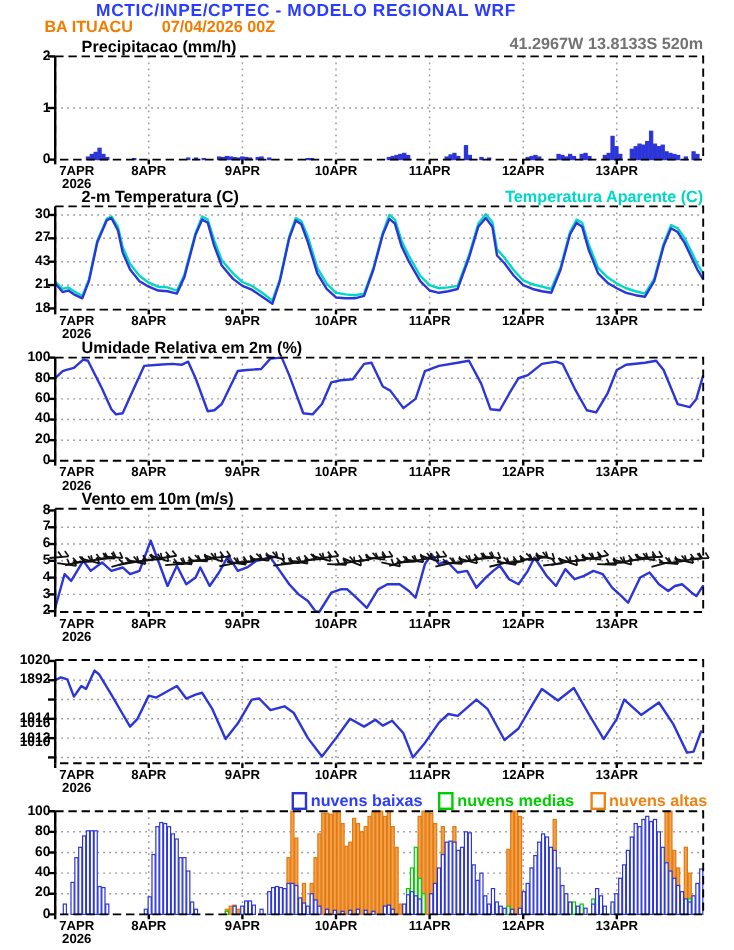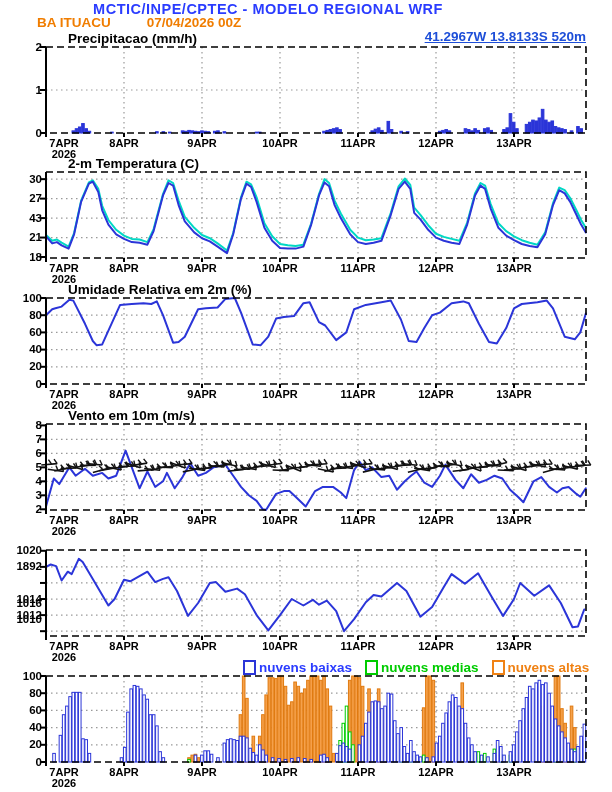--- a/index.html
+++ b/index.html
@@ -1,22 +1,22 @@
 <!DOCTYPE html>
 <html><head>
 <meta charset="utf-8">
 <style>
   html,body{margin:0;padding:0;background:#fff;}
   .page{width:612px;height:792px;position:relative;background:#ffffff;overflow:hidden;
         font-family:"Liberation Sans",sans-serif;font-weight:bold;}
-  .hdr-title{position:absolute;top:1px;left:13px;width:510px;text-align:center;
+  .hdr-title{position:absolute;top:1px;left:0;width:510px;text-align:center;
              color:#2a3cff;font-size:14.5px;letter-spacing:.5px;}
   .hdr-station{position:absolute;top:15px;left:37px;color:#f07d00;font-size:13.5px;}
-  .hdr-station .run{margin-left:36px;}
-  .hdr-coords{position:absolute;top:29px;right:26px;color:#1d4ed8;font-size:13.5px;text-decoration:underline;}
+  .hdr-station .run{margin-left:24px;}
+  .hdr-coords{position:absolute;top:29px;right:26px;color:#737373;font-size:13.5px;}
   .ptitle{position:absolute;left:68px;color:#000;font-size:13.5px;white-space:nowrap;}
   .t0{top:31px}.t1{top:156px}.t2{top:282px}.t3{top:408px}.t4{top:534px}.t5{top:660px}
   .plegend-right{position:absolute;right:26px;top:156px;color:#00d8c4;font-size:13.5px;}
   .cloud-legend{position:absolute;left:243px;top:660px;display:flex;gap:13px;font-size:13.5px;}
   .cl-item{display:flex;align-items:center;gap:3px;white-space:nowrap;}
   .cl-box{width:9px;height:11px;background:#fff;border:2px solid;display:inline-block;}
   .cl-0 .cl-box{border-color:#2b35d8}.cl-0{color:#2a3cff}
   .cl-1 .cl-box{border-color:#00cc00}.cl-1{color:#00cc00}
   .cl-2 .cl-box{border-color:#f08214}.cl-2{color:#f08214}
   #plot{position:absolute;top:0;left:0;}
@@ -819,20 +819,21 @@
       <div class="xlab" style="left: 327px; top: 766px;">11APR</div>
       <div class="xlab" style="left: 405px; top: 766px;">12APR</div>
       <div class="xlab" style="left: 483px; top: 766px;">13APR</div>
     </div>
 
   <div class="ptitle t0">Precipitacao (mm/h)</div>
   <div class="ptitle t1">2-m Temperatura (C)</div>
   <div class="ptitle t2">Umidade Relativa em 2m (%)</div>
   <div class="ptitle t3">Vento em 10m (m/s)</div>
 
+  <div class="plegend-right">Temperatura Aparente (C)</div>
 
   <div class="cloud-legend">
     <span class="cl-item cl-0">
       <span class="cl-box"></span>
       <span>nuvens baixas</span>
     </span>
     <span class="cl-item cl-1">
       <span class="cl-box"></span>
       <span>nuvens medias</span>
     </span>

